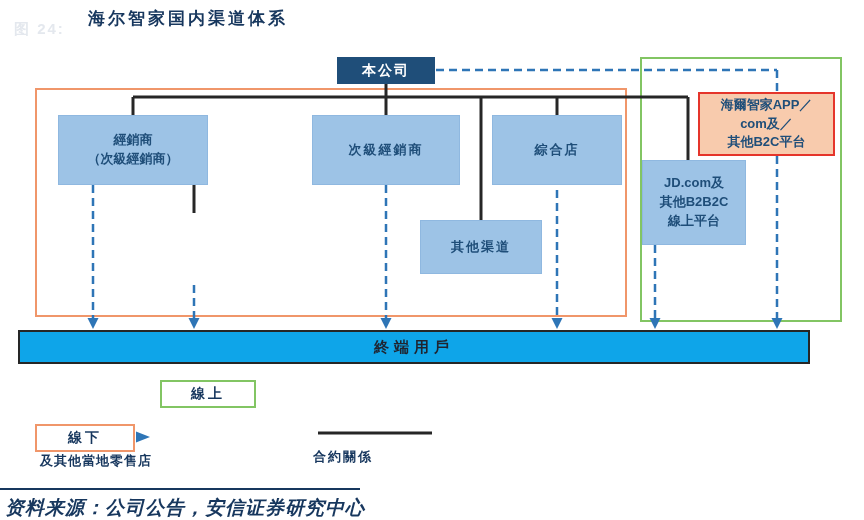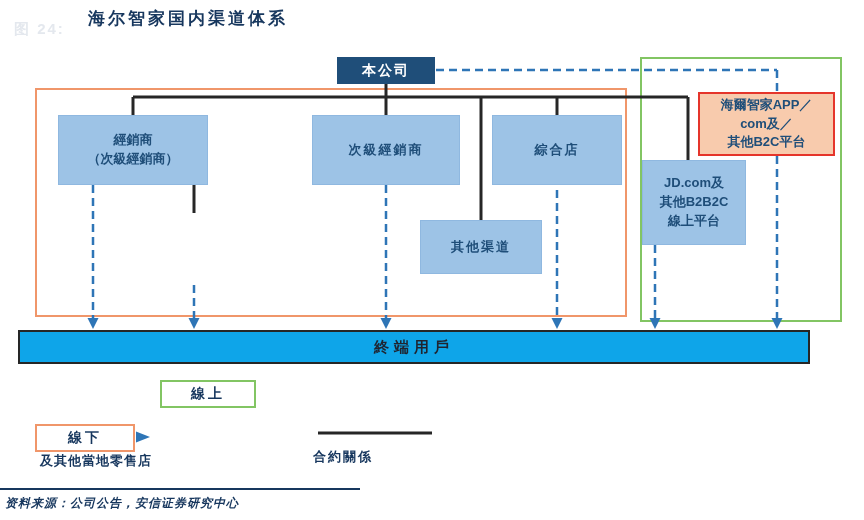--- a/index.html
+++ b/index.html
@@ -34,21 +34,21 @@
   .legend-box{
     position:absolute;display:flex;align-items:center;justify-content:center;z-index:3;
     background:#ffffff;font-weight:700;font-size:14px;color:#17375E;letter-spacing:3px;box-sizing:border-box;
   }
   #legend-offline{left:35px;top:380px;width:100px;height:28px;border:2px solid #F0966A;margin-top:44px;}
   #legend-online{left:160px;top:380px;width:96px;height:28px;border:2px solid #82C563;}
   .legend-label{position:absolute;font-weight:700;font-size:13px;color:#17375E;letter-spacing:1px;z-index:3;}
   #dashed-legend-label{left:40px;top:452px;}
   #solid-legend-label{left:313px;top:448px;letter-spacing:2px;}
   #source-rule{left:0;top:488px;width:360px;height:2px;background:#17375E;z-index:3;}
-  #source-line{left:5px;top:495px;font-size:12px;font-style:italic;font-weight:700;color:#17375E;letter-spacing:1px;z-index:3;}
+  #source-line{left:5px;top:495px;font-size:19px;font-style:italic;font-weight:700;color:#17375E;letter-spacing:1px;z-index:3;}
 </style>
 </head>
 <body>
 
 <div id="stage">
 
   <span id="faint-label" class="abs">图 24:</span>
   <span id="fig-title" class="abs">海尔智家国内渠道体系</span>
 
   <div id="region-offline" class="region"></div>

